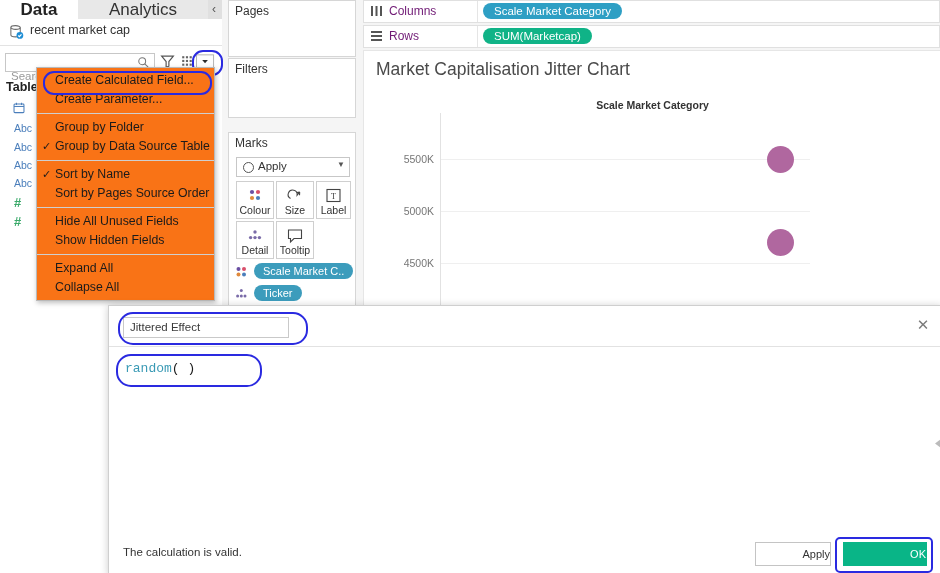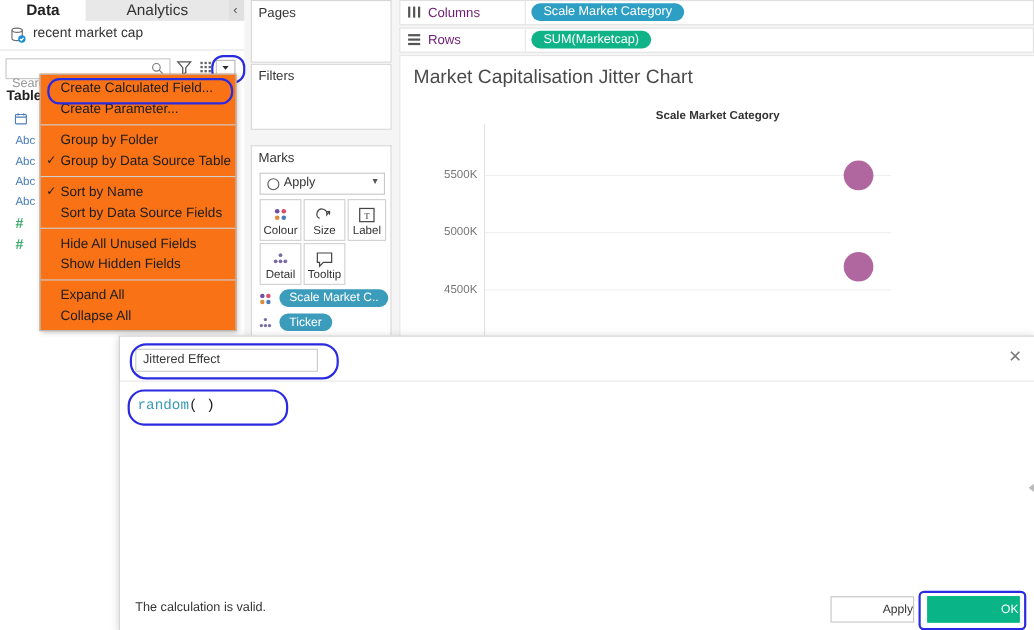--- a/index.html
+++ b/index.html
@@ -11,21 +11,21 @@
     font-size:12px;
     color:#333333;
     overflow:hidden;
     position:relative;
   }
   #app{position:relative;width:940px;height:573px;overflow:hidden;background:#f5f5f5;}
 
   
   .data-pane{position:absolute;left:0;top:0;width:222px;height:573px;background:#ffffff;}
   .pane-tabs{position:absolute;left:0;top:0;width:222px;height:19px;background:#e0e0e0;}
-  .tab{position:absolute;top:0;height:19px;line-height:19px;font-size:14px;text-align:center;}
+  .tab{position:absolute;top:0;height:19px;line-height:19px;font-size:17px;text-align:center;}
   .tab-data{left:0;width:78px;background:#ffffff;font-weight:bold;color:#222;}
   .tab-analytics{left:78px;width:130px;background:#e8e8e8;color:#333;}
   .collapse-chevron{position:absolute;right:6px;top:0;height:19px;line-height:19px;font-size:12px;color:#555;cursor:pointer;}
 
   .ds-row{position:absolute;left:0;top:19px;width:222px;height:26px;background:#fff;border-bottom:1px solid #e3e3e3;}
   .ds-icon{position:absolute;left:9px;top:5px;width:15px;height:16px;}
   .ds-name{position:absolute;left:30px;top:4px;font-size:12.5px;color:#333;}
 
   .search-row{position:absolute;left:0;top:52px;width:222px;height:20px;}
   .search-box{position:absolute;left:5px;top:1px;width:148px;height:17px;border:1px solid #c7c7c7;background:#fff;}
@@ -204,21 +204,21 @@
         <span class="chk">✓</span>
         <span>Group by Data Source Table</span>
       </div>
       <div class="menu-sep"></div>
       <div class="menu-item">
         <span class="chk">✓</span>
         <span>Sort by Name</span>
       </div>
       <div class="menu-item">
         <span class="chk"></span>
-        <span>Sort by Data Source Fields</span>
+        <span>Sort by Pages Source Order</span>
       </div>
       <div class="menu-sep"></div>
       <div class="menu-item">
         <span class="chk"></span>
         <span>Hide All Unused Fields</span>
       </div>
       <div class="menu-item">
         <span class="chk"></span>
         <span>Show Hidden Fields</span>
       </div>

